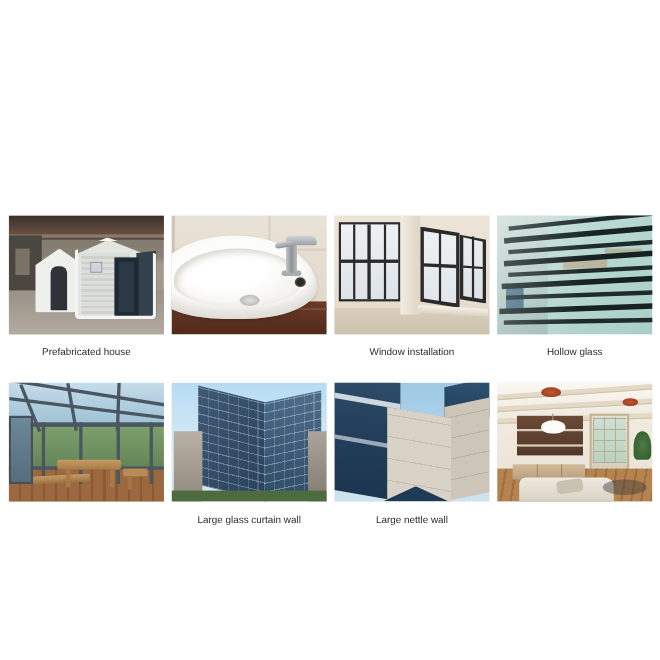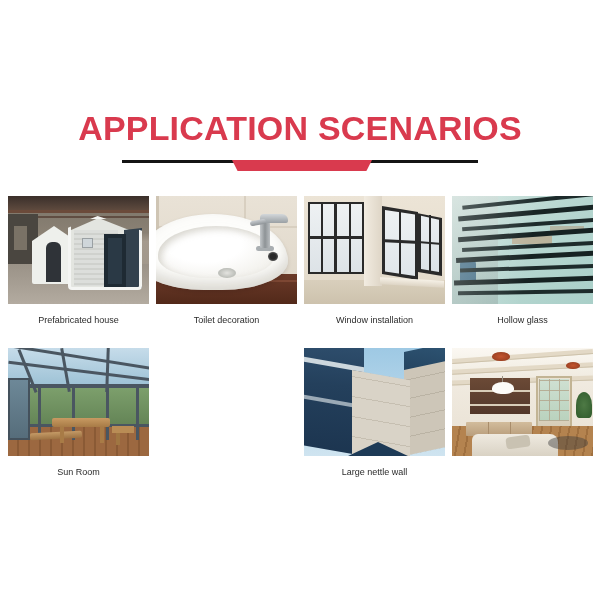--- a/index.html
+++ b/index.html
@@ -241,27 +241,20 @@
               background:repeating-linear-gradient(100deg,#b4834f 0 7px,#a0703f 7px 9px); }
   .id-sofa { left:20px; bottom:0; width:86px; height:22px; background:linear-gradient(#efeae0,#d9d2c4); border-radius:6px 8px 0 0; }
   .id-cushion { left:54px; bottom:8px; width:24px; height:12px; background:#c9c2b2; border-radius:4px; transform:rotate(-8deg); }
   .id-table { left:96px; bottom:6px; width:40px; height:14px; background:rgba(60,60,60,.45); border-radius:50%; }
 </style>
 </head>
 <body>
 
 <div class="page">
 
-  <div class="header">
-    <div class="title">APPLICATION SCENARIOS</div>
-    <div class="rule-wrap">
-      <div class="rule-line"></div>
-      <div class="rule-tab"></div>
-    </div>
-  </div>
 
   <div class="grid">
 
     <div class="row">
 
       <div class="cell c0">
         <div class="thumb">
           <div class="sc ph-bg"></div>
           <div class="sc ph-roof"></div>
           <div class="sc ph-beam"></div>
@@ -292,21 +285,20 @@
           <div class="sc td-cabline"></div>
           <div class="sc td-basin"></div>
           <div class="sc td-bowl"></div>
           <div class="sc td-tapbase"></div>
           <div class="sc td-tapbody"></div>
           <div class="sc td-tapspout"></div>
           <div class="sc td-taphandle"></div>
           <div class="sc td-drain"></div>
           <div class="sc td-plug"></div>
         </div>
-        <div class="caption">Toilet decoration</div>
       </div>
 
       <div class="cell c2">
         <div class="thumb">
           <div class="sc wi-bg"></div>
           <div class="sc wi-floor"></div>
           <div class="sc wi-w1"></div>
           <div class="sc wi-w1g"></div>
           <div class="sc wi-w1m" style="left:30px;top:8px;width:3px;height:68px;"></div>
           <div class="sc wi-w1m" style="left:6px;top:40px;width:52px;height:3px;"></div>
@@ -368,23 +360,35 @@
           <div class="sc sr-frame" style="left:128px;top:36px;width:3px;height:56px;"></div>
           <div class="sc sr-frame" style="left:0;top:76px;width:141px;height:3px;"></div>
           <div class="sc sr-door"></div>
           <div class="sc sr-bench"></div>
           <div class="sc sr-table"></div>
           <div class="sc sr-tleg1"></div>
           <div class="sc sr-tleg2"></div>
           <div class="sc sr-stool"></div>
           <div class="sc sr-stool2"></div>
         </div>
-        <div class="caption">Sun Room</div>
-      </div>
-
+      </div>
+
+      <div class="cell c1">
+        <div class="thumb">
+          <div class="sc gc-bg"></div>
+          <div class="sc gc-towerL"></div>
+          <div class="sc gc-towerR"></div>
+          <div class="sc" style="left:24px;top:18px;width:62px;height:90px;transform:skewY(14deg);transform-origin:right top;background:repeating-linear-gradient(0deg,rgba(255,255,255,.28) 0 1px,transparent 1px 8px),repeating-linear-gradient(90deg,rgba(255,255,255,.16) 0 1px,transparent 1px 9px);"></div>
+          <div class="sc" style="left:84px;top:18px;width:52px;height:90px;transform:skewY(-12deg);transform-origin:left top;background:repeating-linear-gradient(0deg,rgba(255,255,255,.3) 0 1px,transparent 1px 8px),repeating-linear-gradient(90deg,rgba(255,255,255,.18) 0 1px,transparent 1px 9px);"></div>
+          <div class="sc gc-sideL"></div>
+          <div class="sc gc-sideR"></div>
+          <div class="sc gc-grass"></div>
+        </div>
+        <div class="caption">Large glass curtain wall</div>
+      </div>
 
       <div class="cell c2">
         <div class="thumb">
           <div class="sc sn-bg"></div>
           <div class="sc sn-left"></div>
           <div class="sc sn-leftband"></div>
           <div class="sc sn-leftband2"></div>
           <div class="sc sn-glassR"></div>
           <div class="sc sn-stoneR"></div>
           <div class="sc sn-stone"></div>

